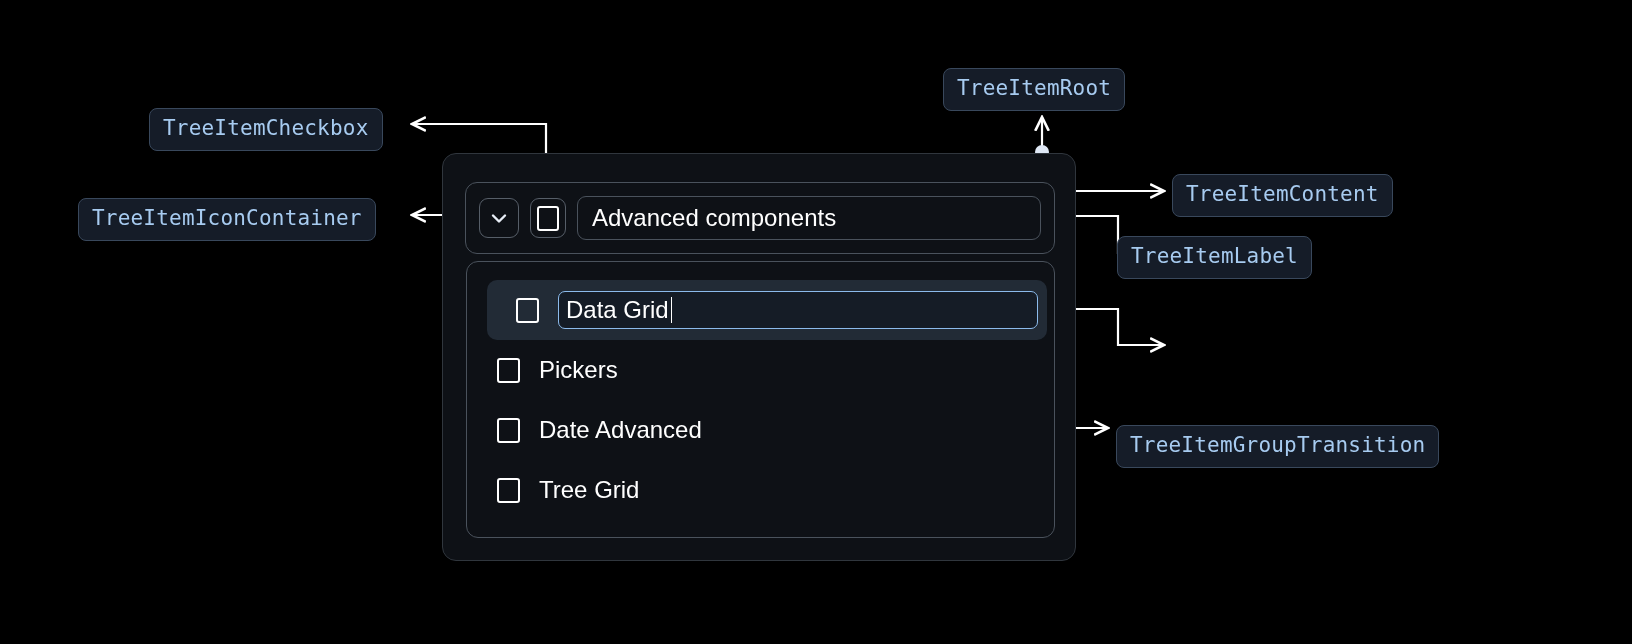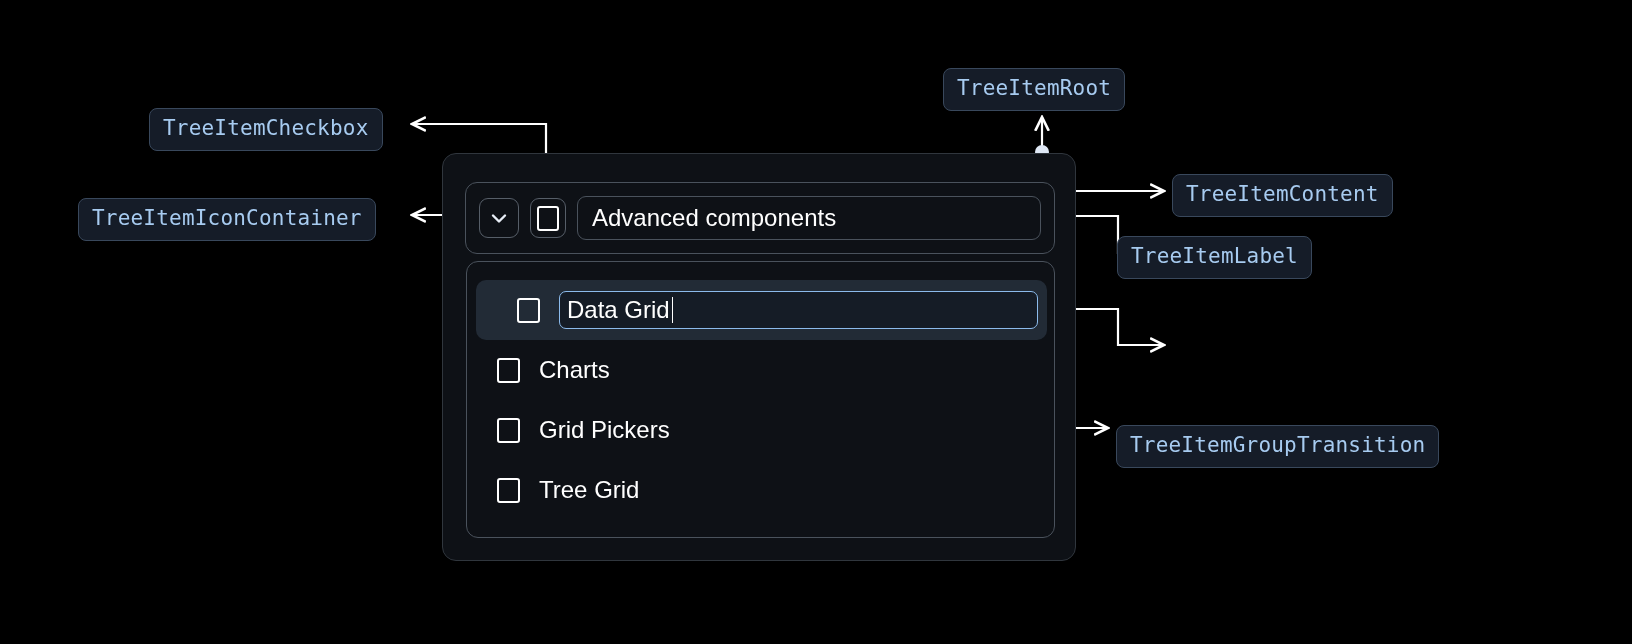--- a/index.html
+++ b/index.html
@@ -141,23 +141,23 @@
     height: 60px;
     display: flex;
     align-items: center;
     padding-left: 30px;
     gap: 19px;
   }
 
   .row-selected {
     background: #222b36;
     border-radius: 10px;
-    margin-left: 9px;
+    margin-left: 20px;
     margin-right: 7px;
-    padding-left: 41px;
+    padding-left: 29px;
   }
 
   .row .cb-box {
     width: 23px;
     height: 25px;
     flex: 0 0 23px;
   }
 
   .row-text {
     color: #ffffff;
@@ -274,26 +274,26 @@
       <div class="row row-selected">
         <span class="cb-box"></span>
         <div id="label-input">
           <span>Data Grid</span>
           <span class="caret"></span>
         </div>
       </div>
 
       <div class="row">
         <span class="cb-box"></span>
-        <span class="row-text">Charts</span>
+        <span class="row-text">Pickers</span>
       </div>
 
       <div class="row">
         <span class="cb-box"></span>
-        <span class="row-text">Grid Pickers</span>
+        <span class="row-text">Date Advanced</span>
       </div>
 
       <div class="row">
         <span class="cb-box"></span>
         <span class="row-text">Tree Grid</span>
       </div>
 
     </div>
   </div>
 

